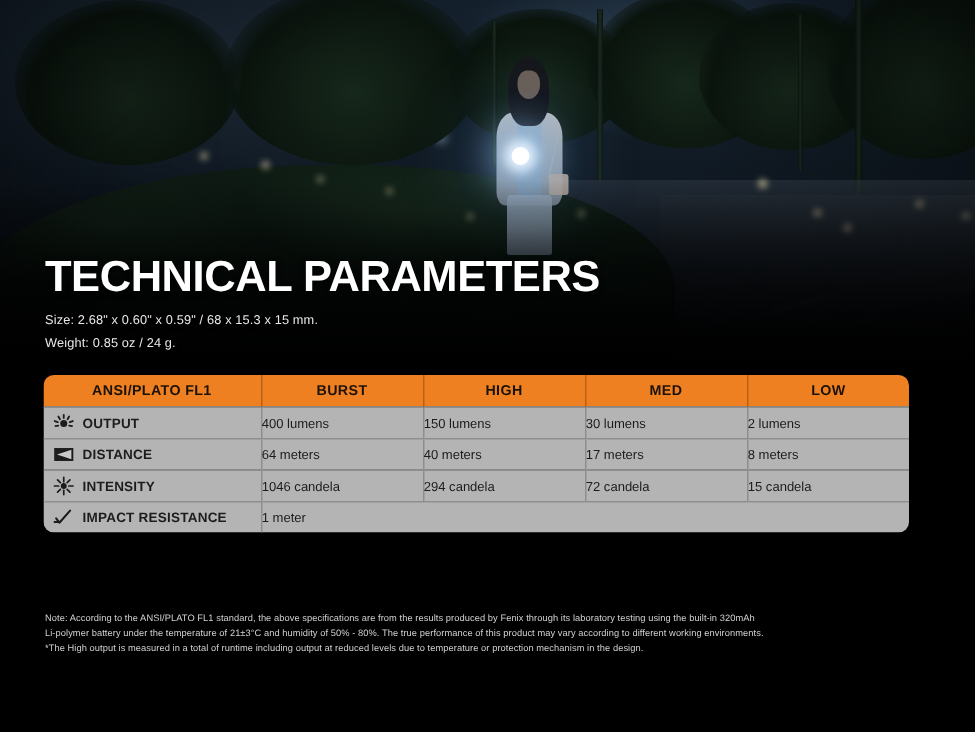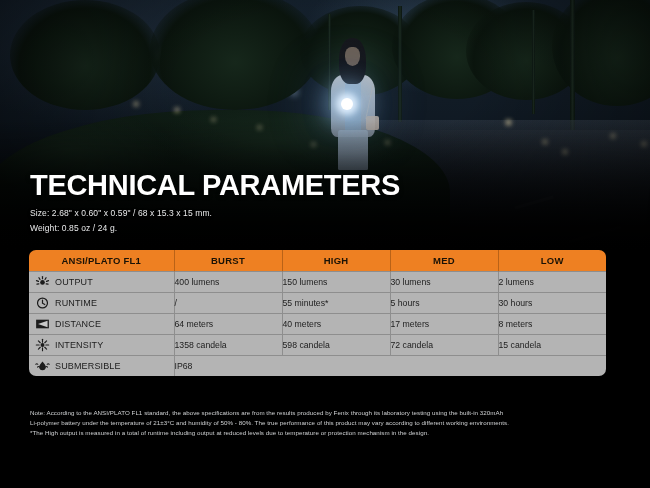--- a/index.html
+++ b/index.html
@@ -130,21 +130,21 @@
     font-size:9.5px; font-weight:bold; letter-spacing:.25px;
     height:21px; text-align:center; border-right:1px solid rgba(120,62,10,.45);
   }
   thead th:last-child { border-right:none; }
   tbody td {
     background:#b4b4b4; color:#1c1c1c; height:21px; font-size:8.7px;
     border-top:1px solid #8e8e8e; border-right:1px solid #8e8e8e;
   }
   tbody td:last-child { border-right:none; }
   tbody td.label {
-    text-align:center; padding-left:6px; font-weight:normal; font-size:9px;
+    text-align:center; padding-left:6px; font-weight:bold; font-size:9px;
     letter-spacing:.15px; white-space:nowrap;
   }
   .lbl-row { display:flex; align-items:center; gap:5px; }
   .ico { width:15px; height:14px; flex:0 0 15px; display:block; }
 
   
   .note {
     position:absolute; left:30px; top:408px; width:594px; z-index:5;
     font-size:6.2px; line-height:1.62; color:#cfd1d3; letter-spacing:.05px;
   }
@@ -262,37 +262,20 @@
             <td>400 lumens</td>
             <td>150 lumens</td>
             <td>30 lumens</td>
             <td>2 lumens</td>
           </tr>
           <tr>
             <td class="label">
               <div class="lbl-row">
                 <span style="display: flex; align-items: center;">
                   <svg class="ico" viewBox="0 0 16 14">
-                    <circle cx="8" cy="7" r="5.3" fill="none" stroke="#1c1c1c" stroke-width="1.3"></circle>
-                    <path d="M8 3.8V7.2L10.4 8.6" stroke="#1c1c1c" stroke-width="1.3" stroke-linecap="round" fill="none"></path>
-                  </svg>
-                </span>
-                <span>RUNTIME</span>
-              </div>
-            </td>
-            <td>/</td>
-            <td>55 minutes*</td>
-            <td>5 hours</td>
-            <td>30 hours</td>
-          </tr>
-          <tr>
-            <td class="label">
-              <div class="lbl-row">
-                <span style="display: flex; align-items: center;">
-                  <svg class="ico" viewBox="0 0 16 14">
                     <rect x="1.2" y="2.4" width="13.6" height="9.2" fill="#1c1c1c"></rect>
                     <path d="M13.4 3.6L3.2 7 13.4 10.4z" fill="#c9c9c9"></path>
                   </svg>
                 </span>
                 <span>DISTANCE</span>
               </div>
             </td>
             <td>64 meters</td>
             <td>40 meters</td>
             <td>17 meters</td>
@@ -312,43 +295,38 @@
                       <path d="M12.4 11.4l-2-2"></path>
                       <path d="M12.4 2.6l-2 2"></path>
                       <path d="M3.6 11.4l2-2"></path>
                     </g>
                     <circle cx="8" cy="7" r="2.1" fill="#1c1c1c"></circle>
                   </svg>
                 </span>
                 <span>INTENSITY</span>
               </div>
             </td>
-            <td>1358 candela</td>
-            <td>598 candela</td>
+            <td>1046 candela</td>
+            <td>294 candela</td>
             <td>72 candela</td>
             <td>15 candela</td>
           </tr>
           <tr>
             <td class="label">
               <div class="lbl-row">
                 <span style="display: flex; align-items: center;">
                   <svg class="ico" viewBox="0 0 16 14">
-                    <path d="M8 2.2c2.3 2.6 3.4 4.3 3.4 5.8A3.4 3.4 0 0 1 8 11.4a3.4 3.4 0 0 1-3.4-3.4c0-1.5 1.1-3.2 3.4-5.8z" fill="#1c1c1c"></path>
-                    <g stroke="#1c1c1c" stroke-width="1.1" fill="none" stroke-linecap="round">
-                      <path d="M.8 5.2c.7-.9 1.5-.9 2.2 0"></path>
-                      <path d="M13 5.2c.7-.9 1.5-.9 2.2 0"></path>
-                      <path d="M2.6 8.2c.8-1 1.7-1 2.5 0"></path>
-                      <path d="M10.9 8.2c.8-1 1.7-1 2.5 0"></path>
-                    </g>
+                    <path d="M2.6 7.6l2.3 3.1 7.6-8.6" fill="none" stroke="#1c1c1c" stroke-width="1.5" stroke-linecap="round" stroke-linejoin="round"></path>
+                    <path d="M1.4 10.2h3.2" stroke="#1c1c1c" stroke-width="1.3" stroke-linecap="round"></path>
                   </svg>
                 </span>
-                <span>SUBMERSIBLE</span>
+                <span>IMPACT RESISTANCE</span>
               </div>
             </td>
-            <td colspan="4">IP68</td>
+            <td colspan="4">1 meter</td>
           </tr>
         </tbody>
     </table>
   </div>
 
   <div class="note">
     <div>Note: According to the ANSI/PLATO FL1 standard, the above specifications are from the results produced by Fenix through its laboratory testing using the built-in 320mAh</div>
     <div>Li-polymer battery under the temperature of 21±3°C and humidity of 50% - 80%. The true performance of this product may vary according to different working environments.</div>
     <div>*The High output is measured in a total of runtime including output at reduced levels due to temperature or protection mechanism in the design.</div>
   </div>

